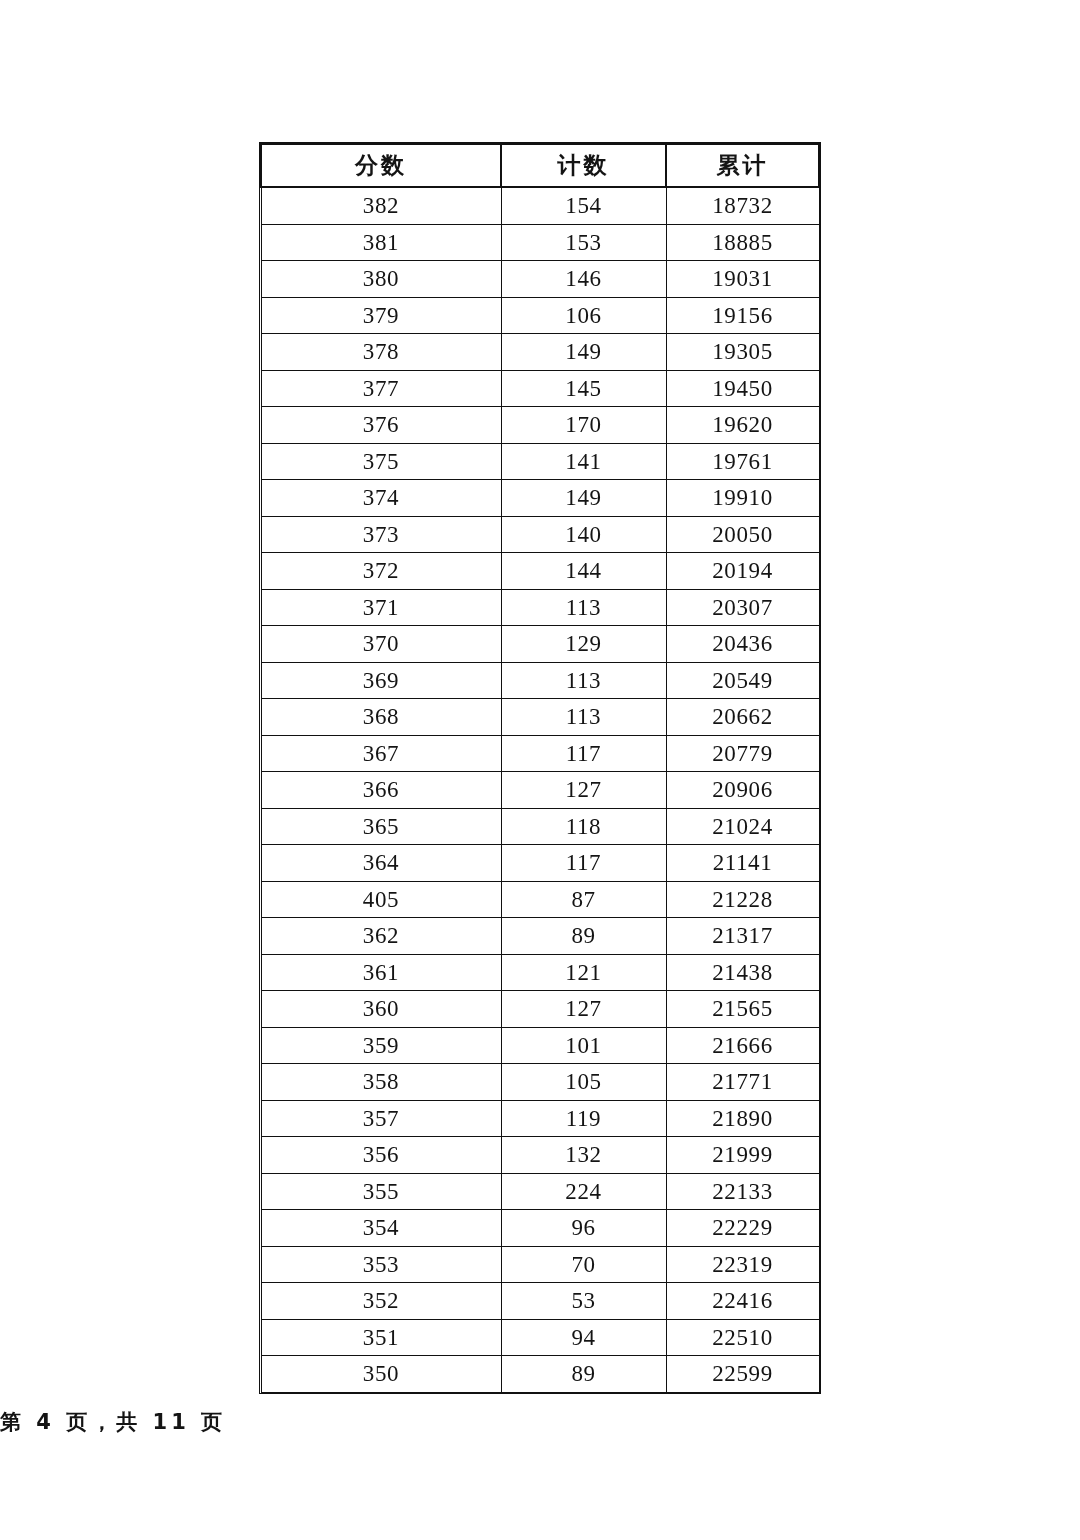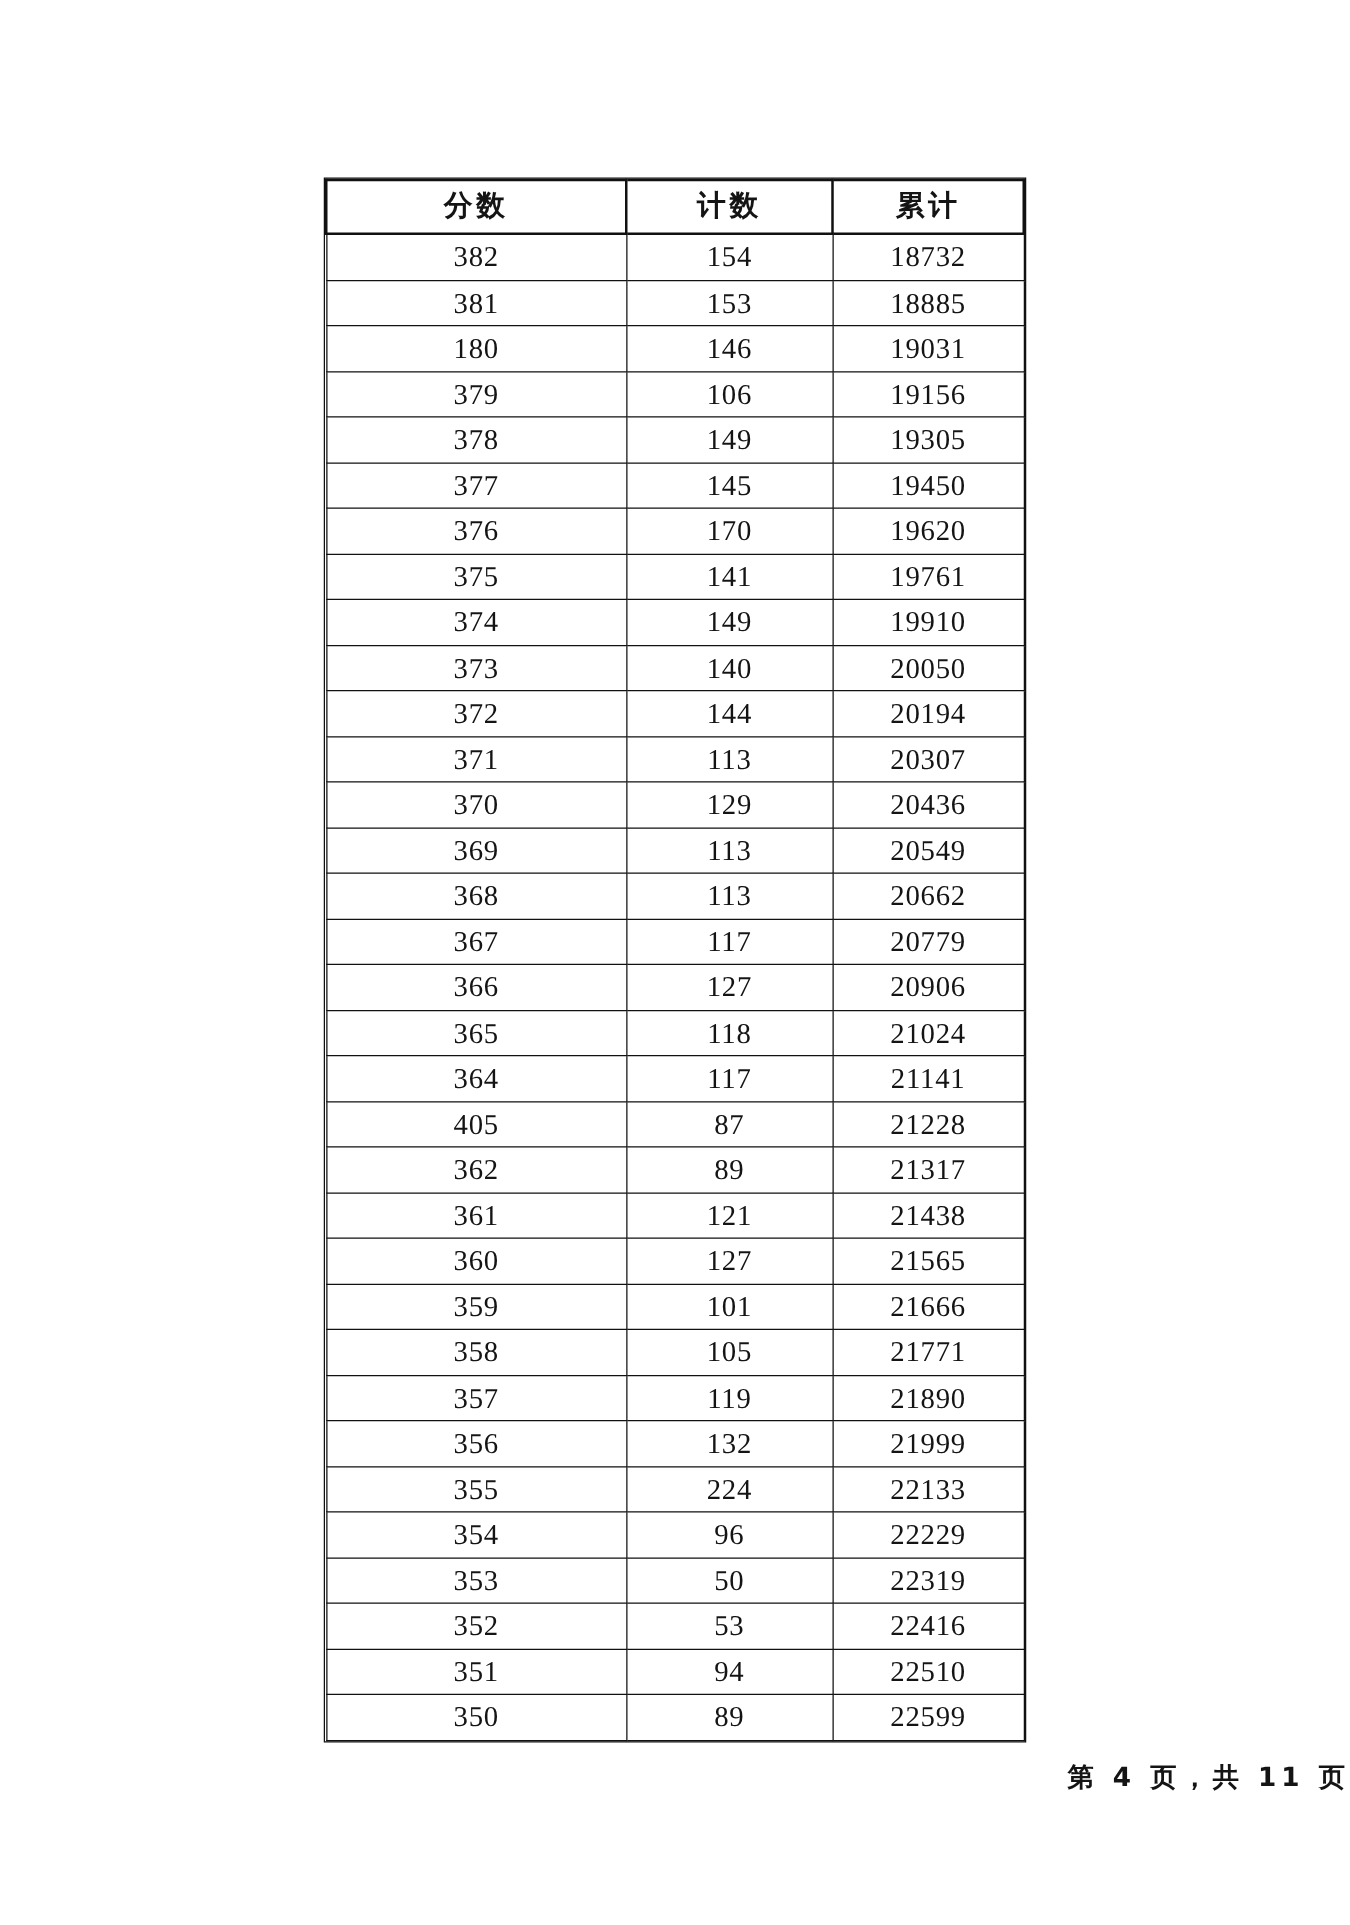--- a/index.html
+++ b/index.html
@@ -73,21 +73,21 @@
   
   table.score-table {
     outline: 1px solid #111111;
   }
 
   .footer {
     position: absolute;
     left: 0;
     top: 1408px;
     width: 1080px;
-    text-align: right;
+    text-align: left;
     font-family: "DejaVu Sans", "Liberation Sans", sans-serif;
     font-size: 21px;
     font-weight: bold;
     letter-spacing: 4px;
     color: #141414;
   }
 </style>
 </head>
 <body>
 
@@ -112,21 +112,21 @@
             <td>382</td>
             <td>154</td>
             <td>18732</td>
           </tr>
           <tr>
             <td>381</td>
             <td>153</td>
             <td>18885</td>
           </tr>
           <tr>
-            <td>180</td>
+            <td>380</td>
             <td>146</td>
             <td>19031</td>
           </tr>
           <tr>
             <td>379</td>
             <td>106</td>
             <td>19156</td>
           </tr>
           <tr>
             <td>378</td>
@@ -248,21 +248,21 @@
             <td>224</td>
             <td>22133</td>
           </tr>
           <tr>
             <td>354</td>
             <td>96</td>
             <td>22229</td>
           </tr>
           <tr>
             <td>353</td>
-            <td>50</td>
+            <td>70</td>
             <td>22319</td>
           </tr>
           <tr>
             <td>352</td>
             <td>53</td>
             <td>22416</td>
           </tr>
           <tr>
             <td>351</td>
             <td>94</td>

